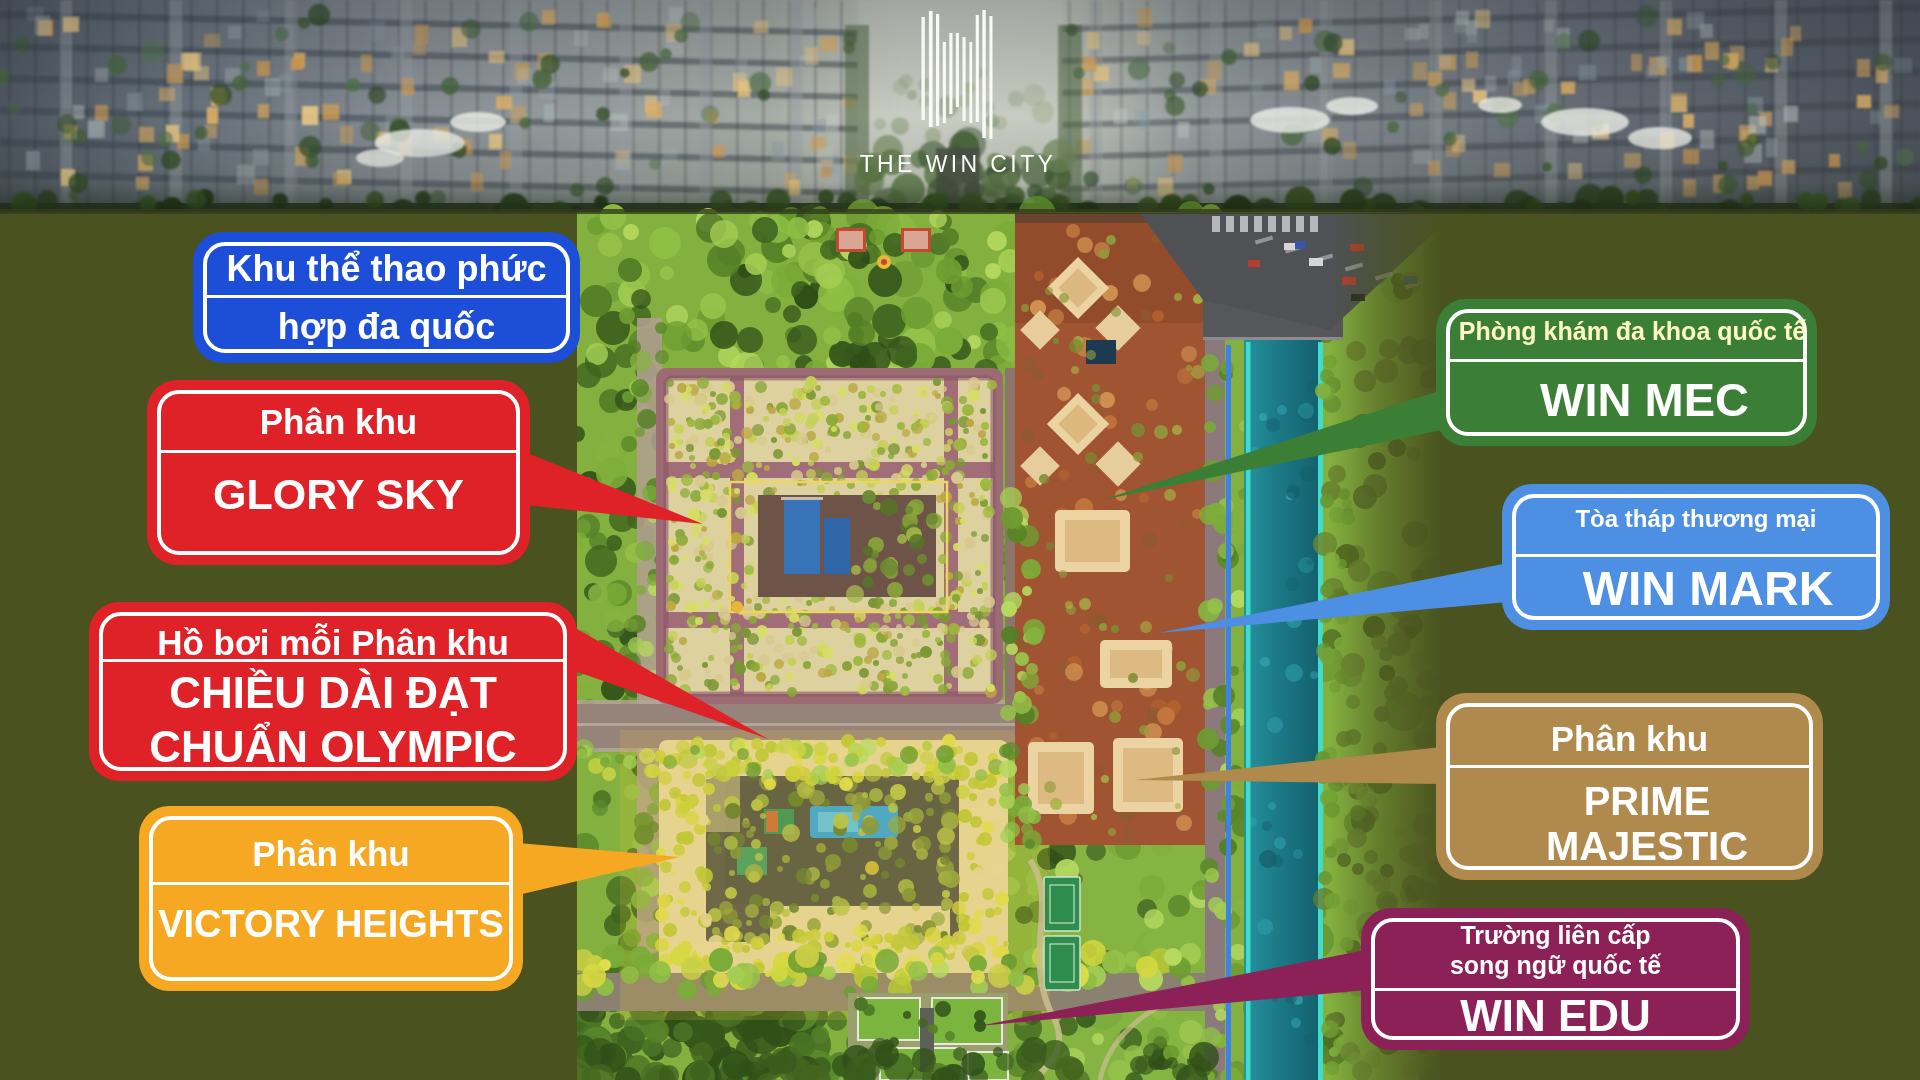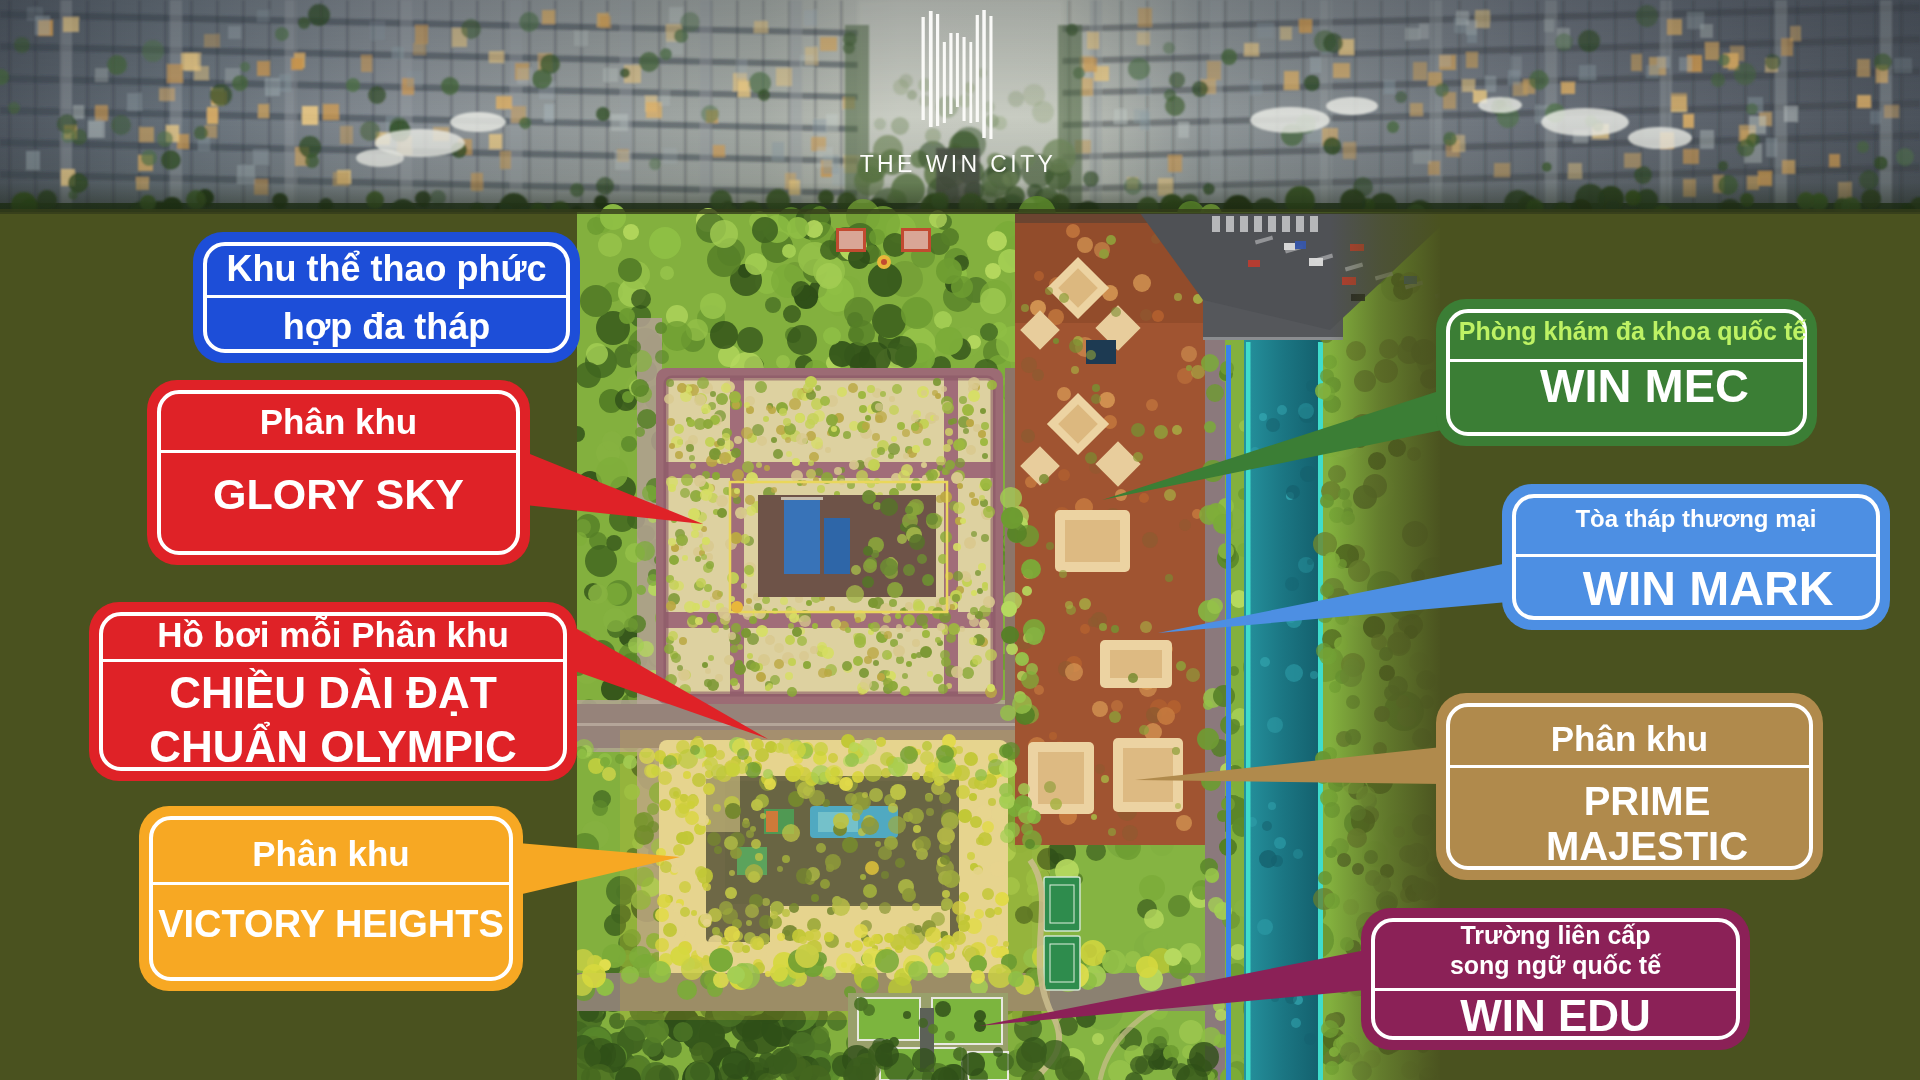--- a/index.html
+++ b/index.html
@@ -1,20 +1,20 @@
 <!DOCTYPE html>
 <html><head><meta charset="utf-8">
 <style>
 html,body{margin:0;padding:0;background:#4a521f;}
 #page{position:relative;width:1920px;height:1080px;overflow:hidden;font-family:"Liberation Sans",sans-serif;}
 #bg{position:absolute;left:0;top:0;}
 .cb{position:absolute;}
 .cbi{position:absolute;left:10px;top:10px;right:10px;bottom:10px;border:4px solid #fff;border-radius:22px;}
 .t{position:absolute;left:14px;right:14px;text-align:center;color:#fff;font-weight:700;}
-.t2{position:absolute;left:16px;right:4px;text-align:center;color:#bef264;font-weight:700;}
+.t2{position:absolute;left:16px;right:4px;text-align:center;color:#fef9c3;font-weight:700;}
 .sep{position:absolute;left:10px;right:10px;height:3px;background:#fff;}
 </style></head>
 <body>
 <div id="page">
 <div id="bg"><svg width="1920" height="1080" viewBox="0 0 1920 1080">
         <defs>
 <linearGradient id="topbg" x1="0" y1="0" x2="1" y2="0">
 <stop offset="0" stop-color="#4e565f"></stop>
             <stop offset="0.09" stop-color="#667079"></stop>
 <stop offset="0.21" stop-color="#878e94"></stop>
@@ -3057,45 +3057,45 @@
         <polygon points="518,843 518,895 680,857" fill="#f7a823"></polygon>
         <polygon points="1442,390 1442,430 1102,500" fill="#3b7e35"></polygon>
         <polygon points="1508,563 1508,602 1158,633" fill="#4d8fe3"></polygon>
         <polygon points="1442,747 1442,784 1135,780" fill="#b08a4c"></polygon>
         <polygon points="1366,950 1366,990 979,1026" fill="#8b2157"></polygon>
       </svg></div>
 <div class="cb" style="left:193px;top:232px;width:387px;height:131px;background:#1d4ed8;border-radius:30px;">
       <div class="cbi"></div>
       <div class="t" style="top:16px;font-size:36px;">Khu thể thao phức</div>
       <div class="sep" style="top:63px;"></div>
-      <div class="t" style="top:74px;font-size:36px;">hợp đa tháp</div>
+      <div class="t" style="top:74px;font-size:36px;">hợp đa quốc</div>
     </div>
     <div class="cb" style="left:147px;top:380px;width:383px;height:185px;background:#df2227;border-radius:30px;">
       <div class="cbi"></div>
       <div class="t" style="top:22px;font-size:35px;">Phân khu</div>
       <div class="sep" style="top:70px;"></div>
       <div class="t" style="top:90px;font-size:43px;">GLORY SKY</div>
     </div>
     <div class="cb" style="left:89px;top:602px;width:488px;height:179px;background:#df2227;border-radius:30px;">
       <div class="cbi"></div>
-      <div class="t" style="top:13px;font-size:35px;">Hồ bơi mỗi Phân khu</div>
+      <div class="t" style="top:21px;font-size:35px;">Hồ bơi mỗi Phân khu</div>
       <div class="sep" style="top:57px;"></div>
       <div class="t" style="top:64px;font-size:44px;line-height:54px;">CHIỀU DÀI ĐẠT<br>CHUẨN OLYMPIC</div>
     </div>
     <div class="cb" style="left:139px;top:806px;width:384px;height:185px;background:#f7a823;border-radius:30px;">
       <div class="cbi"></div>
       <div class="t" style="top:28px;font-size:35px;">Phân khu</div>
       <div class="sep" style="top:76px;"></div>
       <div class="t" style="top:97px;font-size:38px;">VICTORY HEIGHTS</div>
     </div>
     <div class="cb" style="left:1436px;top:299px;width:381px;height:147px;background:#3b7e35;border-radius:30px;">
       <div class="cbi"></div>
       <div class="t2" style="top:18px;font-size:25px;">Phòng khám đa khoa quốc tế</div>
       <div class="sep" style="top:60px;"></div>
-      <div class="t" style="top:59px;font-size:47px;margin-left:36px;">WIN MEC</div>
+      <div class="t" style="top:73px;font-size:47px;margin-left:36px;">WIN MEC</div>
     </div>
     <div class="cb" style="left:1502px;top:484px;width:388px;height:146px;background:#4d8fe3;border-radius:30px;">
       <div class="cbi"></div>
       <div class="t" style="top:21px;font-size:24px;">Tòa tháp thương mại</div>
       <div class="sep" style="top:70px;"></div>
       <div class="t" style="top:77px;font-size:48px;padding-left:24px;">WIN MARK</div>
     </div>
     <div class="cb" style="left:1436px;top:693px;width:387px;height:187px;background:#b08a4c;border-radius:30px;">
       <div class="cbi"></div>
       <div class="t" style="top:26px;font-size:35px;">Phân khu</div>

